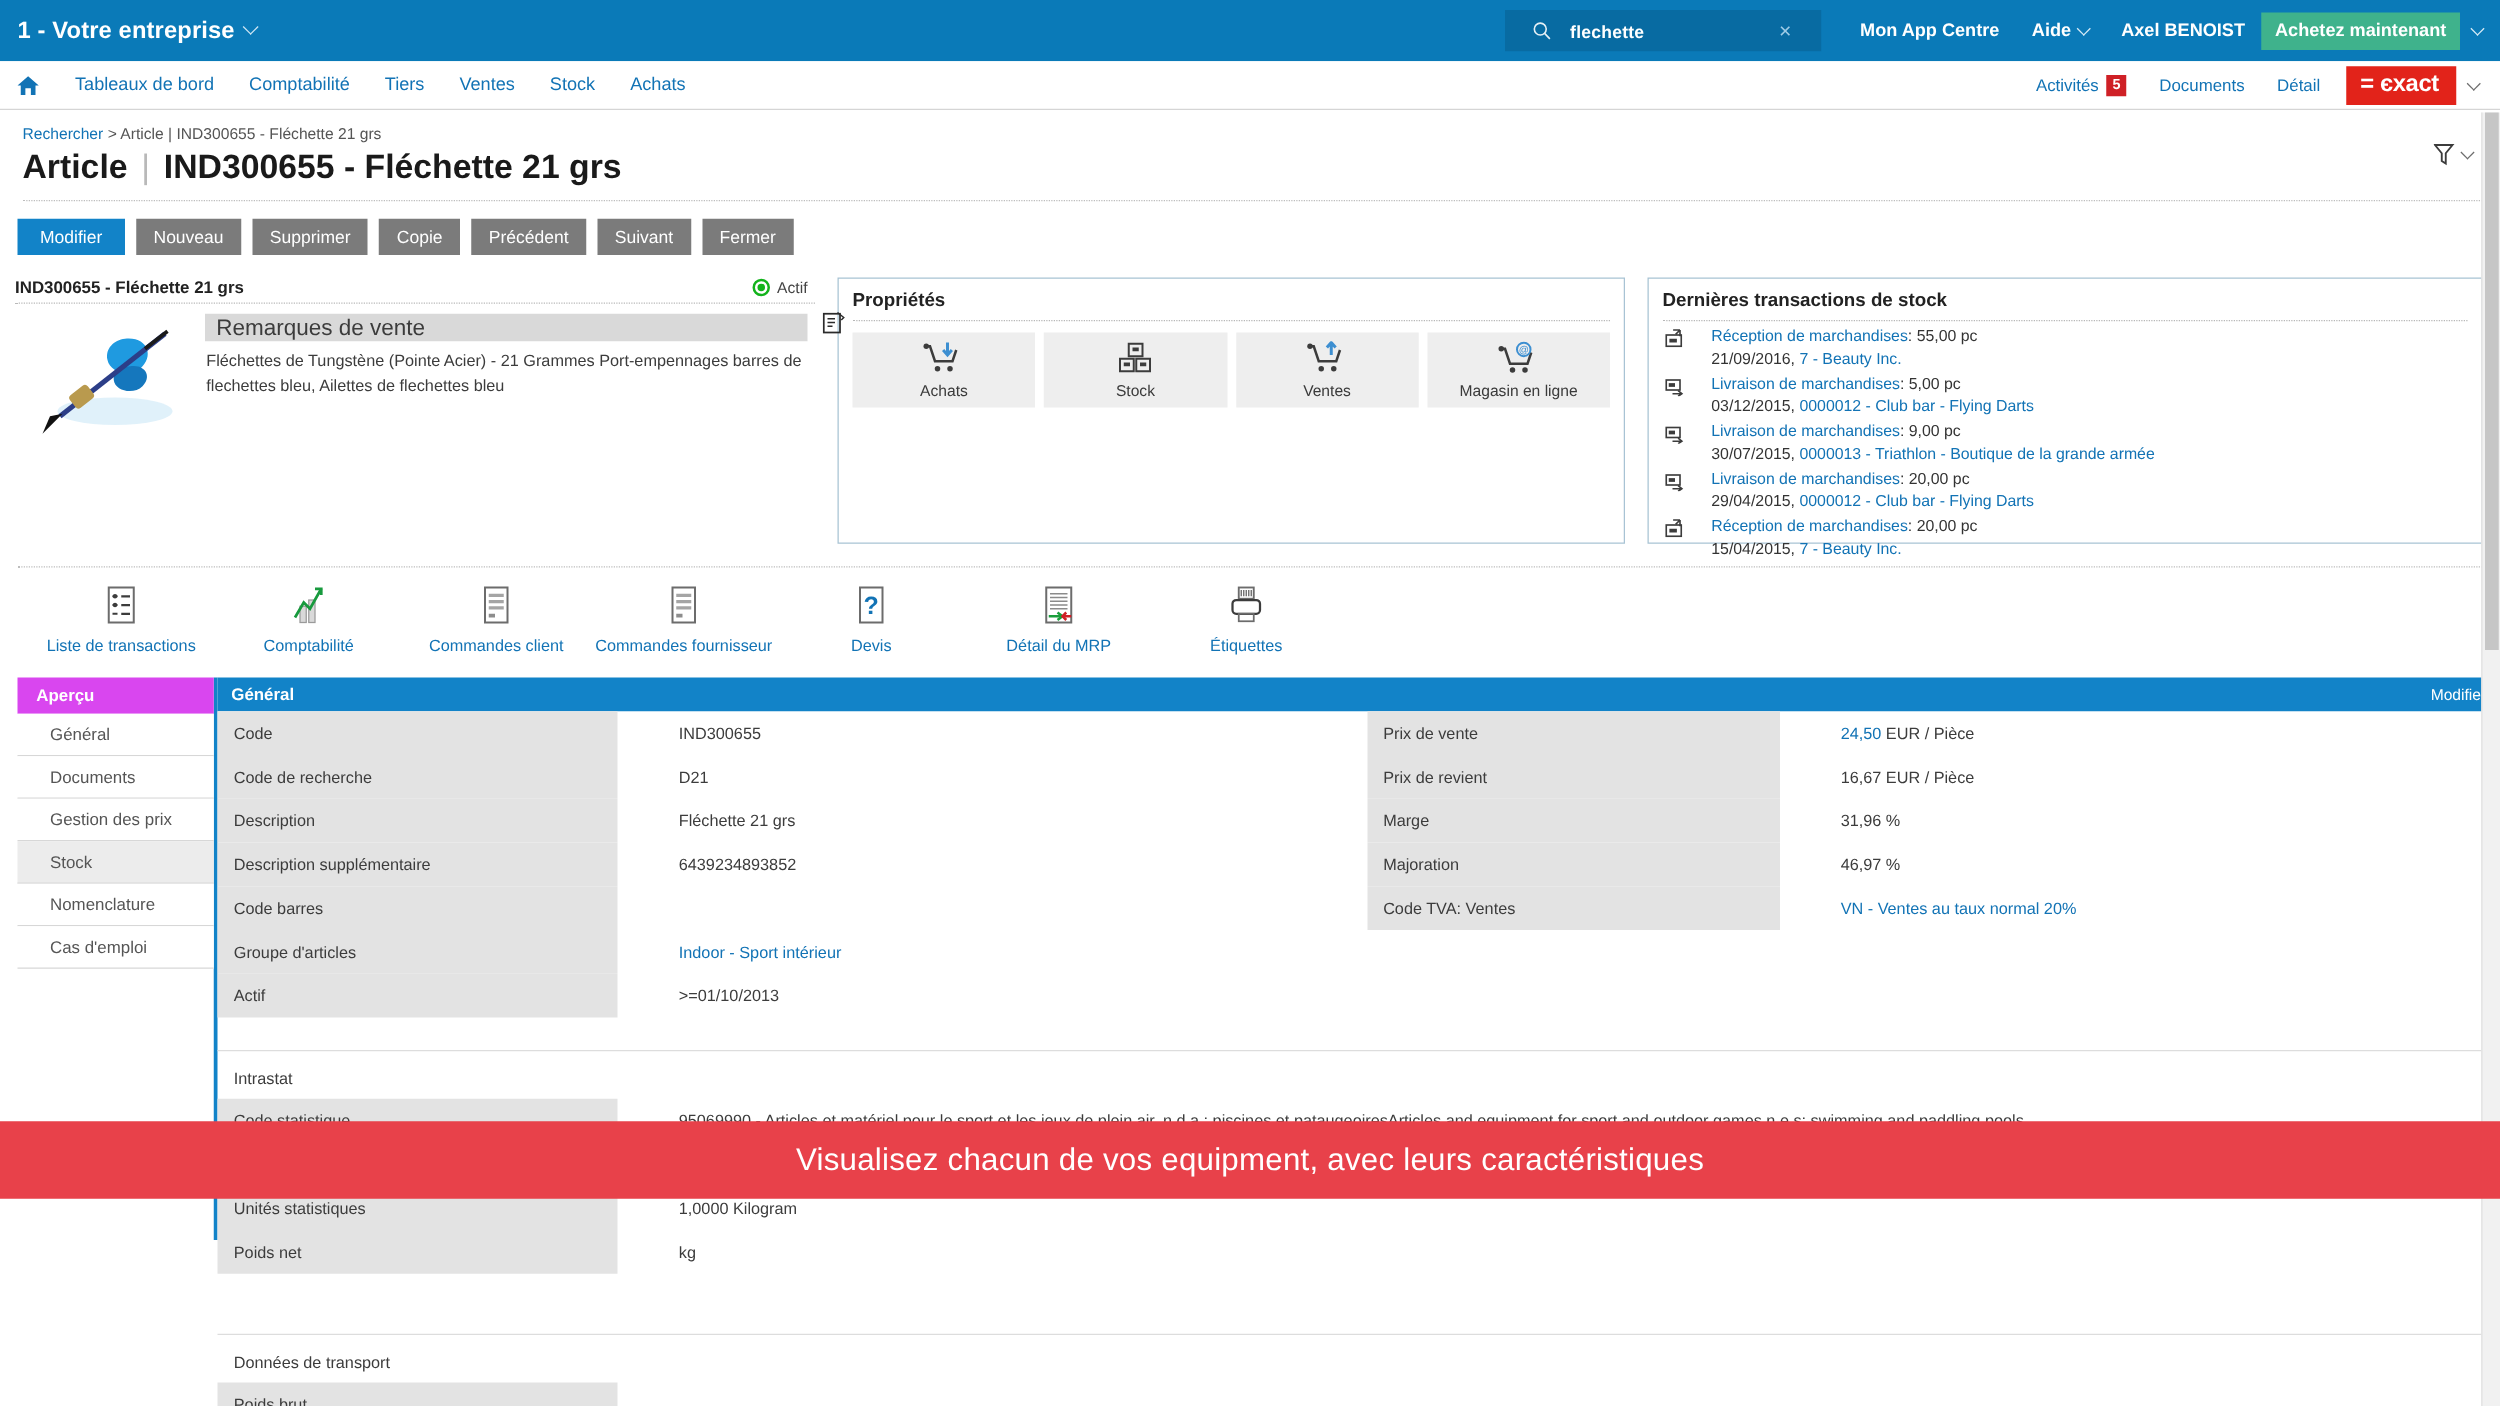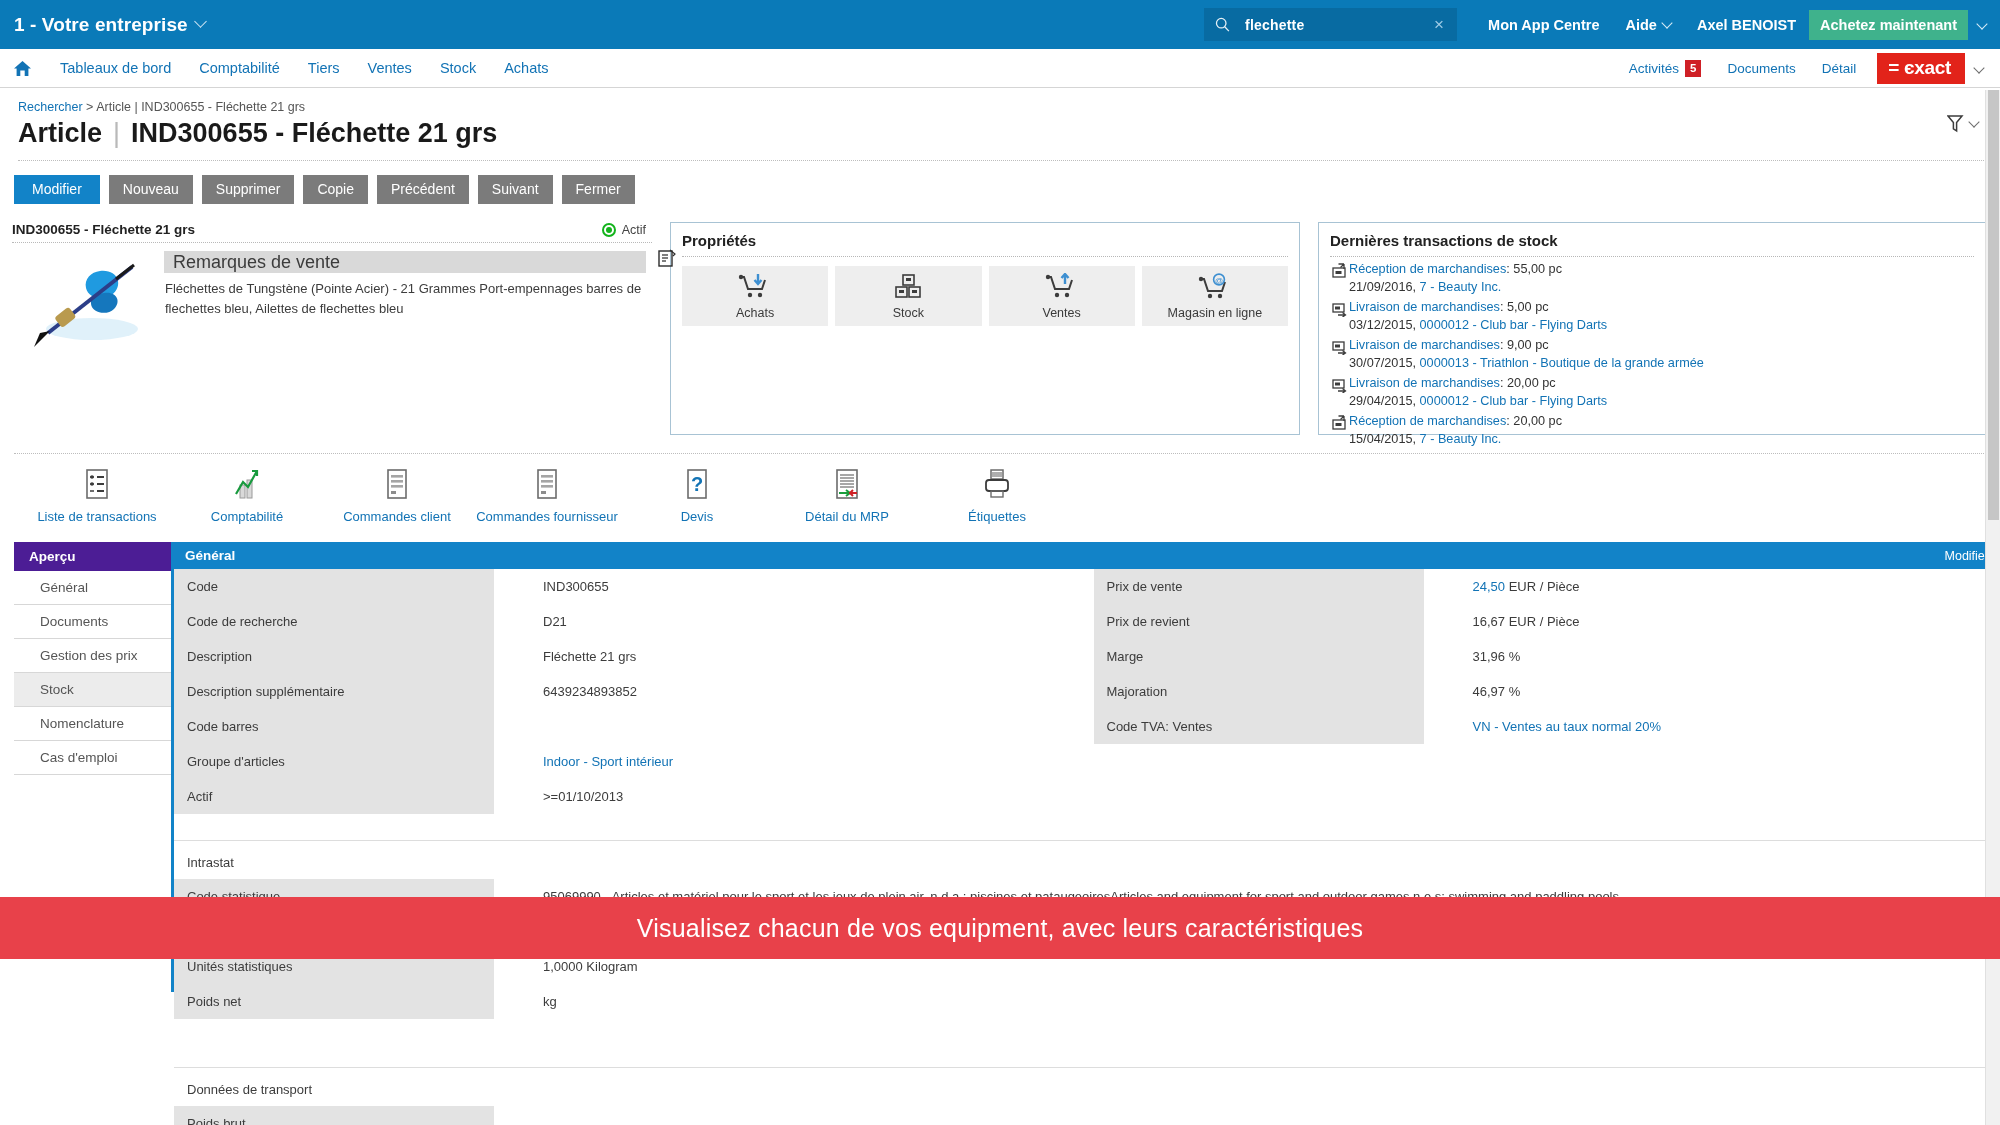--- a/index.html
+++ b/index.html
@@ -24,21 +24,21 @@
     display:inline-block; width:9px; height:9px;
     border-right:1.6px solid #cfe6f4; border-bottom:1.6px solid #cfe6f4;
     transform:rotate(45deg); position:relative; top:-3px;
   }
   .topbar-right {
     position:absolute; right:0; top:0; height:49px;
     display:flex; align-items:center; gap:0;
   }
   .searchbox {
     width:253px; height:33px; background:#086ba2;
-    display:flex; align-items:center; padding:0 10px; margin-right:18px;
+    display:flex; align-items:center; padding:0 21px; margin-right:18px;
     cursor:text;
   }
   .search-icon { width:17px; height:17px; flex:0 0 auto; opacity:.9; }
   .search-val {
     flex:1; font-size:14px; color:#fff; font-weight:bold;
     margin-left:14px; letter-spacing:.2px;
   }
   .search-clear { font-size:17px; color:#9ecbe6; cursor:pointer; line-height:1; padding:0 3px; }
   .tb-link {
     font-size:14.5px; font-weight:bold; color:#fff; padding:0 13px;
@@ -140,40 +140,40 @@
   .props-panel { width:630px; flex:0 0 630px; height:213px; }
   .props-grid { display:flex; gap:7px; padding:9px 11px 0; }
   .prop-tile {
     flex:1; background:#eeeeee; height:60px; display:flex; flex-direction:column;
     align-items:center; justify-content:center; gap:5px; cursor:pointer;
   }
   .prop-tile span { font-size:12.5px; color:#3a3a3a; }
 
   .trans-panel { flex:1; height:213px; }
   .trans-list { padding:3px 13px 0; }
-  .trans-item { display:flex; gap:0; margin-bottom:2px; }
+  .trans-item { display:flex; gap:20px; margin-bottom:2px; }
   .trans-ico { flex:0 0 17px; padding-top:3px; }
   .trans-txt { font-size:12.7px; line-height:1.42; color:#333; }
   .trans-txt .lnk { color:#1273b5; cursor:pointer; }
   .trans-txt .qty { color:#333; }
 
   
   .shortcut-sep { border-top:1px dotted #bdbdbd; margin:18px 14px 0; }
   .shortcuts { display:flex; padding:14px 0 0 22px; gap:0; }
   .sc {
     width:150px; display:flex; flex-direction:column; align-items:center;
     gap:9px; cursor:pointer;
   }
   .sc span { font-size:13px; color:#1273b5; white-space:nowrap; }
 
   
   .content { display:flex; margin-top:18px; padding-left:14px; height:450px; }
   .sidebar { width:160px; flex:0 0 160px; border-right:3px solid #1283c8; }
   .side-head {
-    background:#4c1d95; color:#fff; font-size:13.5px; font-weight:bold;
+    background:#d946ef; color:#fff; font-size:13.5px; font-weight:bold;
     padding:7px 0 7px 15px; cursor:pointer;
   }
   .side-item {
     font-size:13.5px; color:#555; padding:9px 0 9px 26px;
     border-bottom:1px solid #d7d7d7; cursor:pointer; background:#fff;
   }
   .side-item.active { background:#ececec; }
 
   .maincol { flex:1; position:relative; }
   .sec-head {

